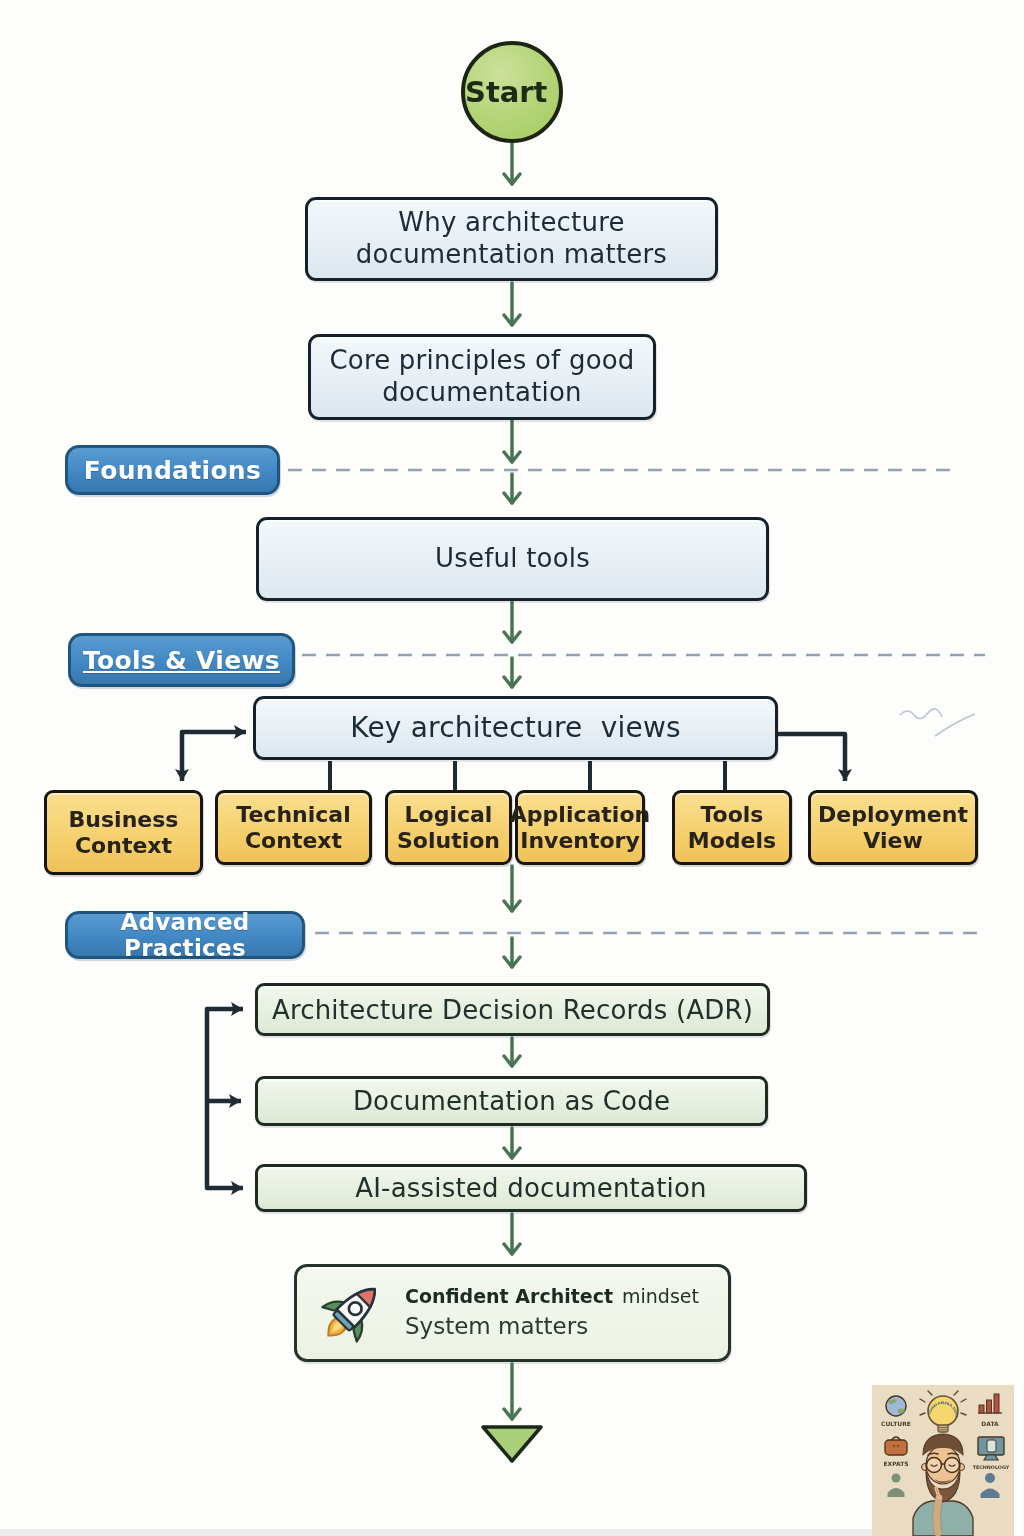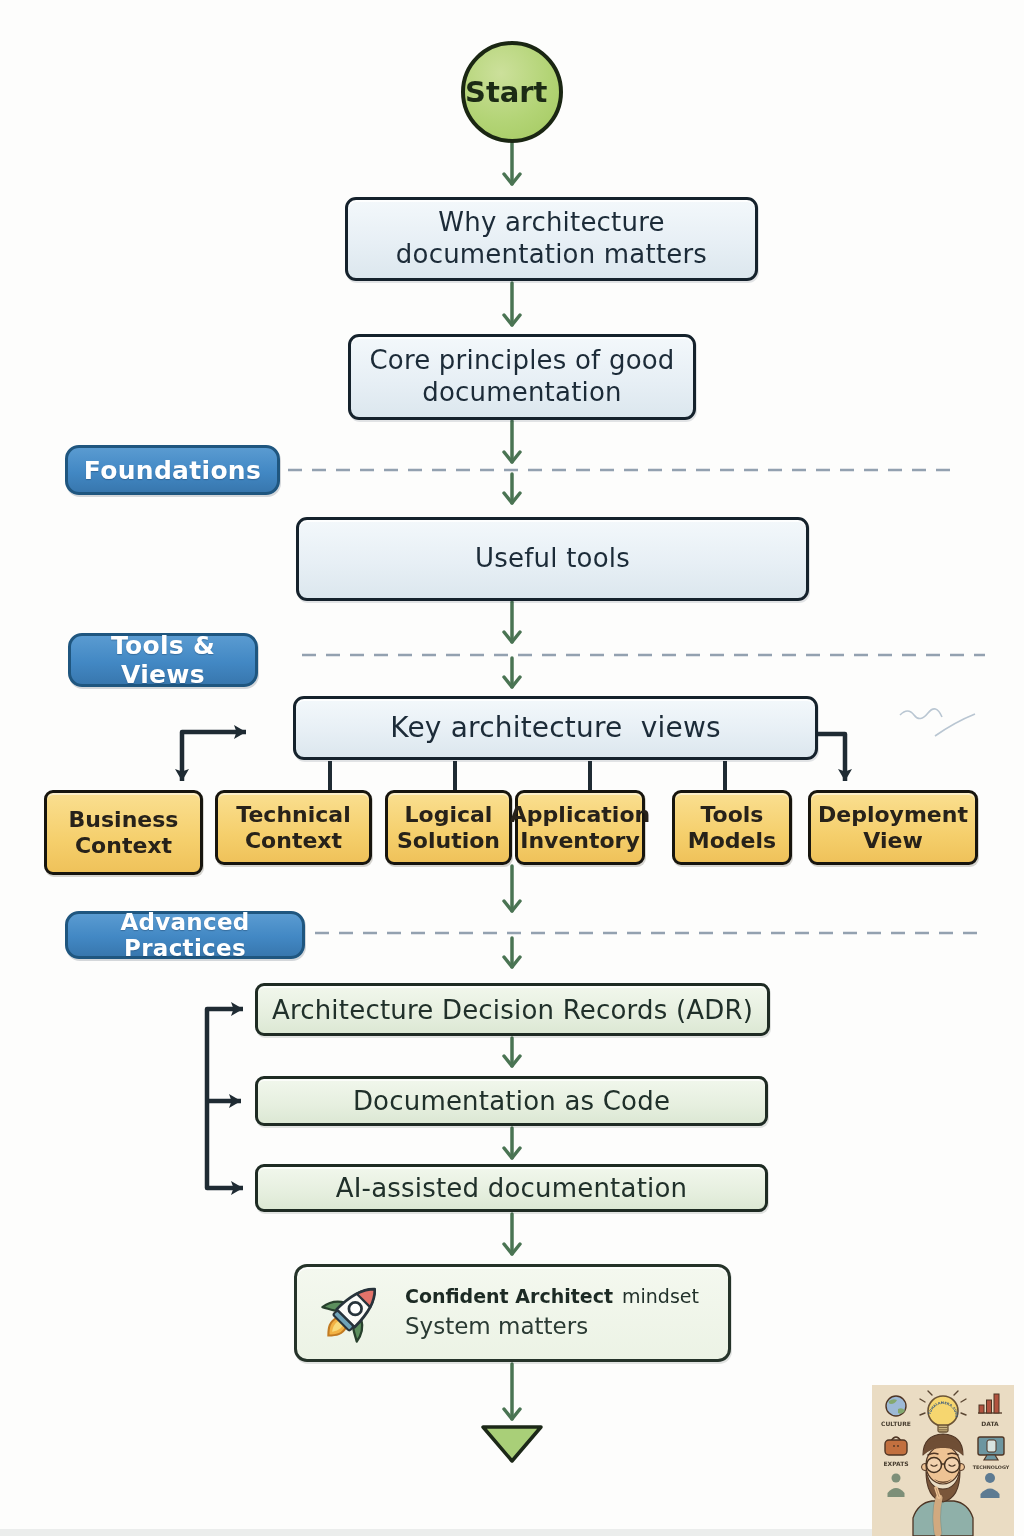--- a/index.html
+++ b/index.html
@@ -10,21 +10,21 @@
   .abs{position:absolute;}
   svg.overlay{position:absolute;left:0;top:0;width:1024px;height:1536px;pointer-events:none;}
 
   
   .node{
     position:absolute;display:flex;align-items:center;justify-content:center;
     text-align:center;box-sizing:border-box;padding:6px 14px;
     background:linear-gradient(180deg,#f3f8fb 0%,#e7eff5 55%,#dce7ee 100%);
     border:3px solid #15222c;border-radius:11px;
     box-shadow:inset 0 2px 0 rgba(255,255,255,.8),1px 2px 0 rgba(25,45,65,.12);
-    font-size:26px;font-weight:500;line-height:1.22;color:#1c2b38;letter-spacing:.2px;margin-left:40px;
+    font-size:26px;font-weight:500;line-height:1.22;color:#1c2b38;letter-spacing:.2px;
   }
   
   .pill{
     position:absolute;display:flex;align-items:center;justify-content:center;
     box-sizing:border-box;text-align:center;
     background:linear-gradient(180deg,#5a9bd1 0%,#4288c4 55%,#3877ae 100%);
     border:3px solid #1f567f;border-radius:14px;color:#ffffff;
     font-size:25px;font-weight:700;letter-spacing:.3px;
     text-shadow:0 1px 1px rgba(20,50,80,.35);
     box-shadow:1px 2px 0 rgba(25,45,65,.18);
@@ -137,21 +137,21 @@
     <span>Useful tools</span>
   </div>
 
   <div class="node" style="left:253px;top:696px;width:525px;height:64px;font-size:28px;">
     <span class="pre">Key architecture  views</span>
   </div>
 
   <div class="pill" style="left:65px;top:445px;width:215px;height:50px;">
     <span>Foundations</span>
   </div>
-  <div class="pill" style="left:68px;top:633px;width:190px;height:54px;">
+  <div class="pill" style="left:68px;top:633px;width:227px;height:54px;text-decoration:underline;">
     <span>Tools &amp; Views</span>
   </div>
   <div class="pill" style="left:65px;top:911px;width:240px;height:48px;font-size:23px;">
     <span>Advanced Practices</span>
   </div>
 
   <div class="ybox" style="left:44px;top:790px;width:159px;height:85px;">
     <span>Business Context</span>
   </div>
   <div class="ybox" style="left:215px;top:790px;width:157px;height:75px;">
@@ -169,21 +169,21 @@
   <div class="ybox" style="left:808px;top:790px;width:170px;height:75px;">
     <span>Deployment View</span>
   </div>
 
   <div class="gbox" style="left:255px;top:983px;width:515px;height:53px;">
     <span>Architecture Decision Records (ADR)</span>
   </div>
   <div class="gbox" style="left:255px;top:1076px;width:513px;height:50px;">
     <span>Documentation as Code</span>
   </div>
-  <div class="gbox" style="left:255px;top:1164px;width:513px;height:48px;">
+  <div class="gbox" style="left:255px;top:1164px;width:552px;height:48px;">
     <span>AI-assisted documentation</span>
   </div>
 
   <div class="final-box">
     <svg width="76" height="76" viewBox="0 0 72 72">
       <g transform="rotate(45 36 34)">
         <path d="M30,49 C27,57 31,62 36,67 C41,62 45,57 42,49 Z" fill="#f2b244" stroke="#c27b22" stroke-width="2"></path>
         <path d="M33,50 C32,56 34,59 36,62 C38,59 40,56 39,50 Z" fill="#f8da7a"></path>
         <path d="M25,34 C18,38 14,45 13,52 C18,49 23,47 26,44 Z" fill="#5c8f5e" stroke="#27402c" stroke-width="2.2" stroke-linejoin="round"></path>
         <path d="M47,34 C54,38 58,45 59,52 C54,49 49,47 46,44 Z" fill="#5c8f5e" stroke="#27402c" stroke-width="2.2" stroke-linejoin="round"></path>

